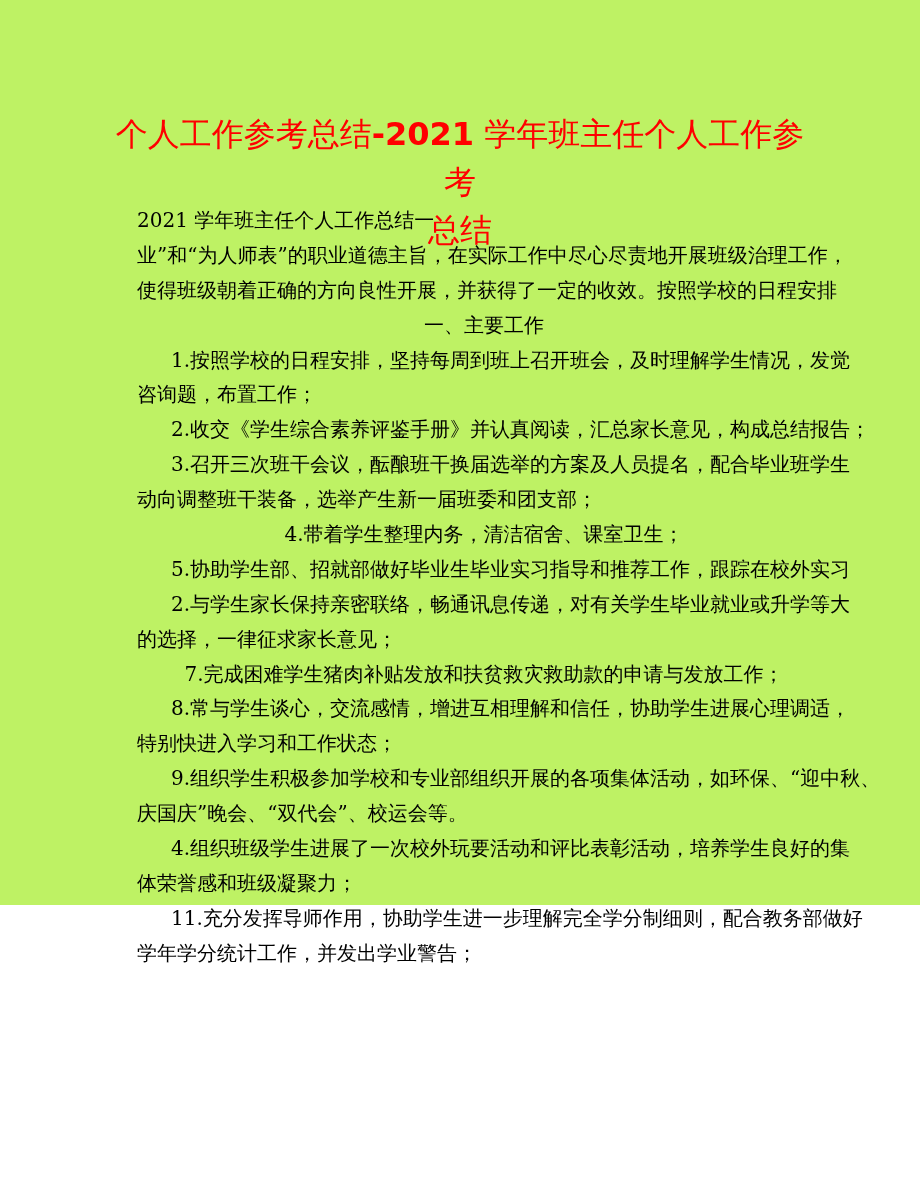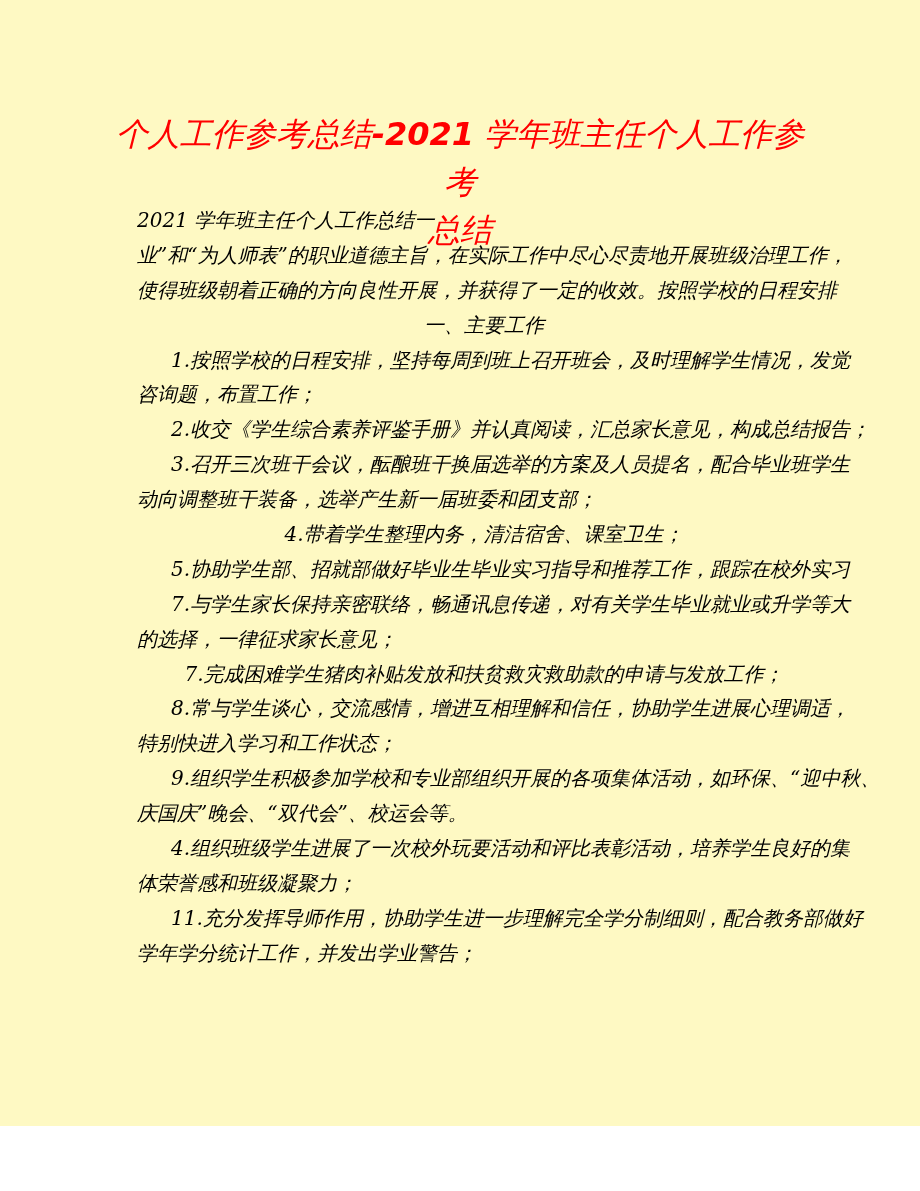--- a/index.html
+++ b/index.html
@@ -13,23 +13,22 @@
       position: relative;
       overflow: hidden;
       font-family: "DejaVu Serif", "Liberation Serif", serif;
       color: #000000;
     }
     .page {
       position: absolute;
       left: 0;
       top: 0;
       width: 920px;
-      height: 1126px;
-      background: #fef9c3;
-      font-style: italic;
+      height: 905px;
+      background: #bef264;
     }
     .title {
       position: absolute;
       left: 110px;
       width: 700px;
       top: 110px;
       text-align: center;
       color: #ff0000;
       font-family: "DejaVu Sans", "Liberation Sans", sans-serif;
       font-size: 32px;
@@ -77,21 +76,21 @@
 
     <div class="line indent2">2.收交《学生综合素养评鉴手册》并认真阅读，汇总家长意见，构成总结报告；</div>
 
     <div class="line indent2">3.召开三次班干会议，酝酿班干换届选举的方案及人员提名，配合毕业班学生</div>
     <div class="line">动向调整班干装备，选举产生新一届班委和团支部；</div>
 
     <div class="line indent2">4.带着学生整理内务，清洁宿舍、课室卫生；</div>
 
     <div class="line indent2">5.协助学生部、招就部做好毕业生毕业实习指导和推荐工作，跟踪在校外实习</div>
 
-    <div class="line indent2">7.与学生家长保持亲密联络，畅通讯息传递，对有关学生毕业就业或升学等大</div>
+    <div class="line indent2">2.与学生家长保持亲密联络，畅通讯息传递，对有关学生毕业就业或升学等大</div>
     <div class="line">的选择，一律征求家长意见；</div>
 
     <div class="line indent2">7.完成困难学生猪肉补贴发放和扶贫救灾救助款的申请与发放工作；</div>
 
     <div class="line indent2">8.常与学生谈心，交流感情，增进互相理解和信任，协助学生进展心理调适，</div>
     <div class="line">特别快进入学习和工作状态；</div>
 
     <div class="line indent2">9.组织学生积极参加学校和专业部组织开展的各项集体活动，如环保、“迎中秋、</div>
     <div class="line">庆国庆”晚会、“双代会”、校运会等。</div>
 

